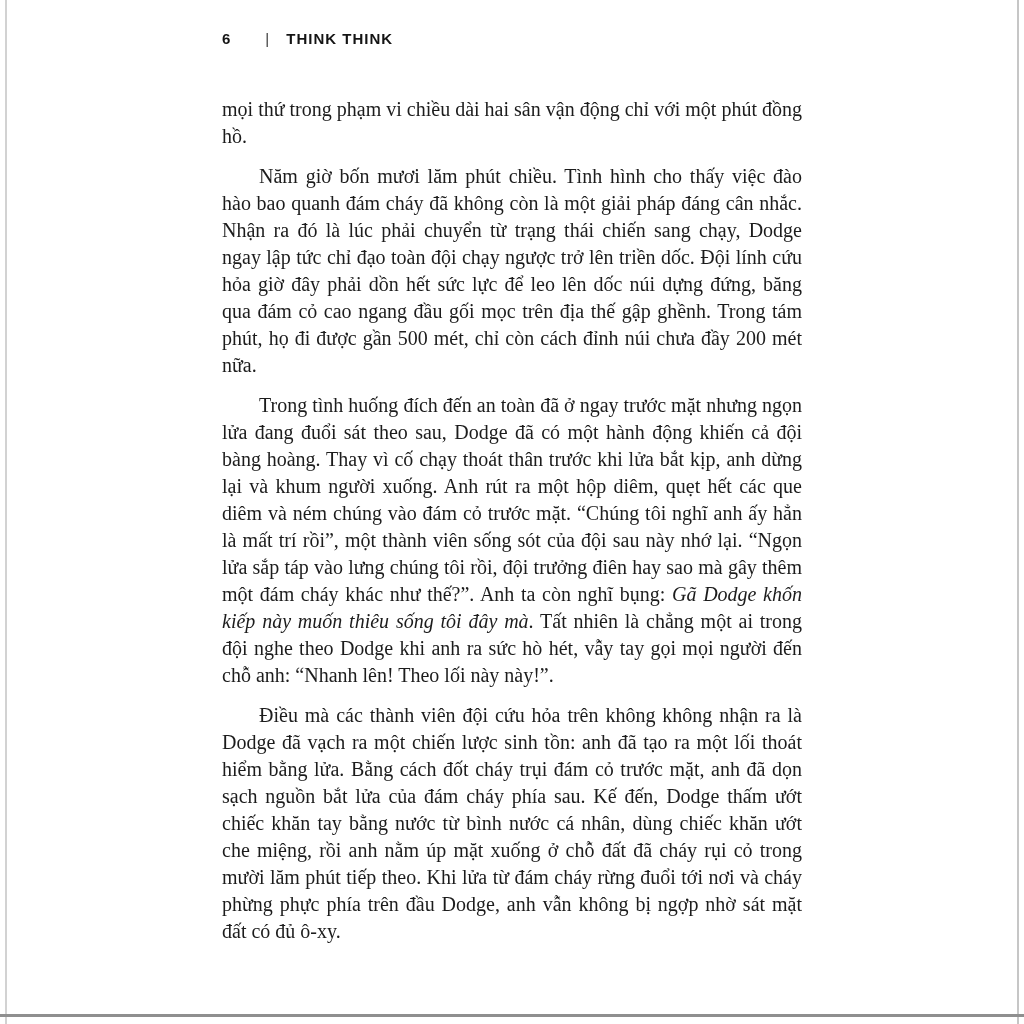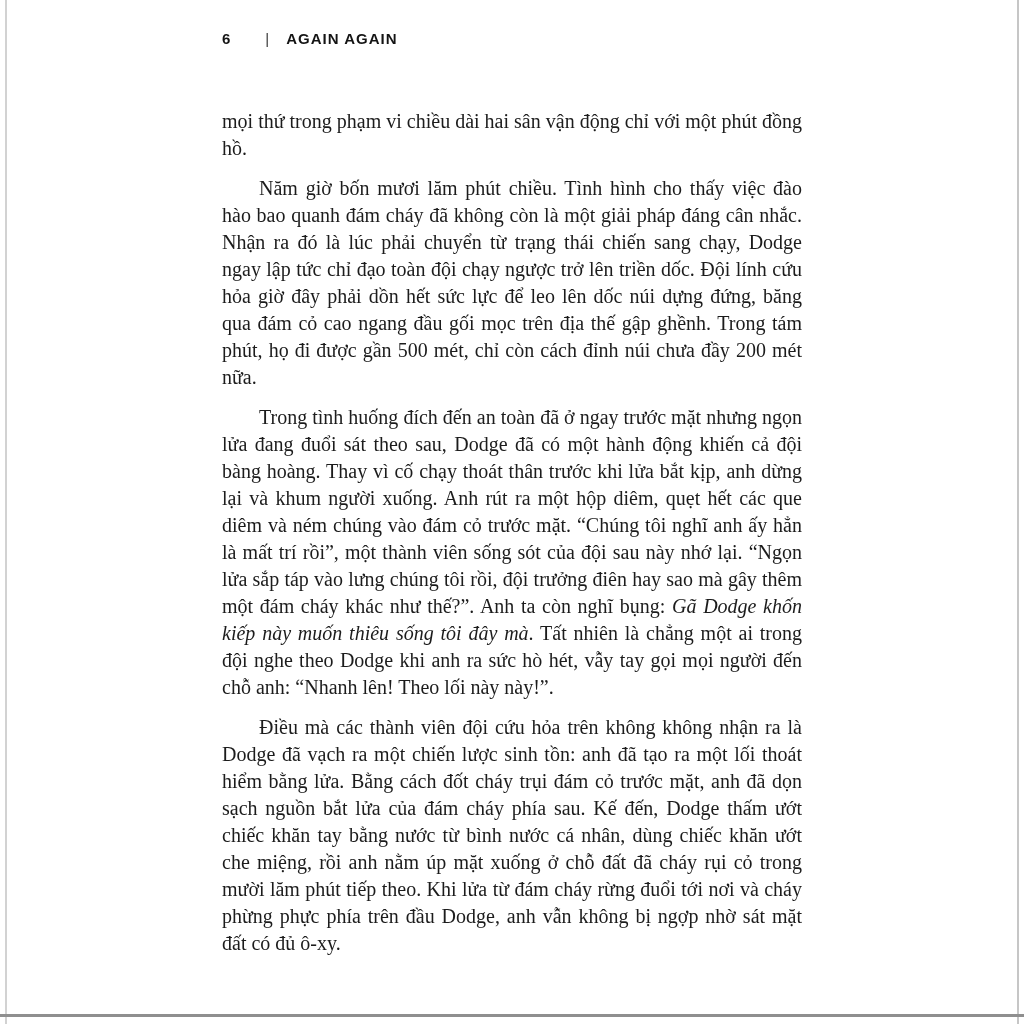--- a/index.html
+++ b/index.html
@@ -51,21 +51,21 @@
     margin-right: 34px;
   }
   .running-header .separator {
     font-weight: 400;
     color: #3a3a3a;
     margin-right: 16px;
   }
   
   .body-text {
     position: absolute;
-    top: 108px;
+    top: 96px;
     left: 222px;
     width: 580px;
     font-size: 20px;
     line-height: 27px;
     color: #1c1c1c;
     text-align: justify;
     text-justify: inter-word;
   }
   .body-text p {
     margin: 0 0 13px 0;
@@ -82,21 +82,21 @@
 
 <div class="page">
 
   <div class="edge-left"></div>
   <div class="edge-right"></div>
   <div class="edge-bottom"></div>
 
   <div class="running-header">
     <span class="page-number">6</span>
     <span class="separator">|</span>
-    <span class="book-title">AGAIN AGAIN</span>
+    <span class="book-title">THINK THINK</span>
   </div>
 
   <div class="body-text">
       <p><span>mọi thứ trong phạm vi chiều dài hai sân vận động chỉ với một phút đồng hồ.</span></p>
       <p class="indent"><span>Năm giờ bốn mươi lăm phút chiều. Tình hình cho thấy việc đào hào bao quanh đám cháy đã không còn là một giải pháp đáng cân nhắc. Nhận ra đó là lúc phải chuyển từ trạng thái chiến sang chạy, Dodge ngay lập tức chỉ đạo toàn đội chạy ngược trở lên triền dốc. Đội lính cứu hỏa giờ đây phải dồn hết sức lực để leo lên dốc núi dựng đứng, băng qua đám cỏ cao ngang đầu gối mọc trên địa thế gập ghềnh. Trong tám phút, họ đi được gần 500 mét, chỉ còn cách đỉnh núi chưa đầy 200 mét nữa.</span></p>
       <p class="indent"><span>Trong tình huống đích đến an toàn đã ở ngay trước mặt nhưng ngọn lửa đang đuổi sát theo sau, Dodge đã có một hành động khiến cả đội bàng hoàng. Thay vì cố chạy thoát thân trước khi lửa bắt kịp, anh dừng lại và khum người xuống. Anh rút ra một hộp diêm, quẹt hết các que diêm và ném chúng vào đám cỏ trước mặt. “Chúng tôi nghĩ anh ấy hẳn là mất trí rồi”, một thành viên sống sót của đội sau này nhớ lại. “Ngọn lửa sắp táp vào lưng chúng tôi rồi, đội trưởng điên hay sao mà gây thêm một đám cháy khác như thế?”. Anh ta còn nghĩ bụng: </span><i>Gã Dodge khốn kiếp này muốn thiêu sống tôi đây mà</i><span>. Tất nhiên là chẳng một ai trong đội nghe theo Dodge khi anh ra sức hò hét, vẫy tay gọi mọi người đến chỗ anh: “Nhanh lên! Theo lối này này!”.</span></p>
       <p class="indent"><span>Điều mà các thành viên đội cứu hỏa trên không không nhận ra là Dodge đã vạch ra một chiến lược sinh tồn: anh đã tạo ra một lối thoát hiểm bằng lửa. Bằng cách đốt cháy trụi đám cỏ trước mặt, anh đã dọn sạch nguồn bắt lửa của đám cháy phía sau. Kế đến, Dodge thấm ướt chiếc khăn tay bằng nước từ bình nước cá nhân, dùng chiếc khăn ướt che miệng, rồi anh nằm úp mặt xuống ở chỗ đất đã cháy rụi cỏ trong mười lăm phút tiếp theo. Khi lửa từ đám cháy rừng đuổi tới nơi và cháy phừng phực phía trên đầu Dodge, anh vẫn không bị ngợp nhờ sát mặt đất có đủ ô-xy.</span></p>
     </div>
 
 </div>

